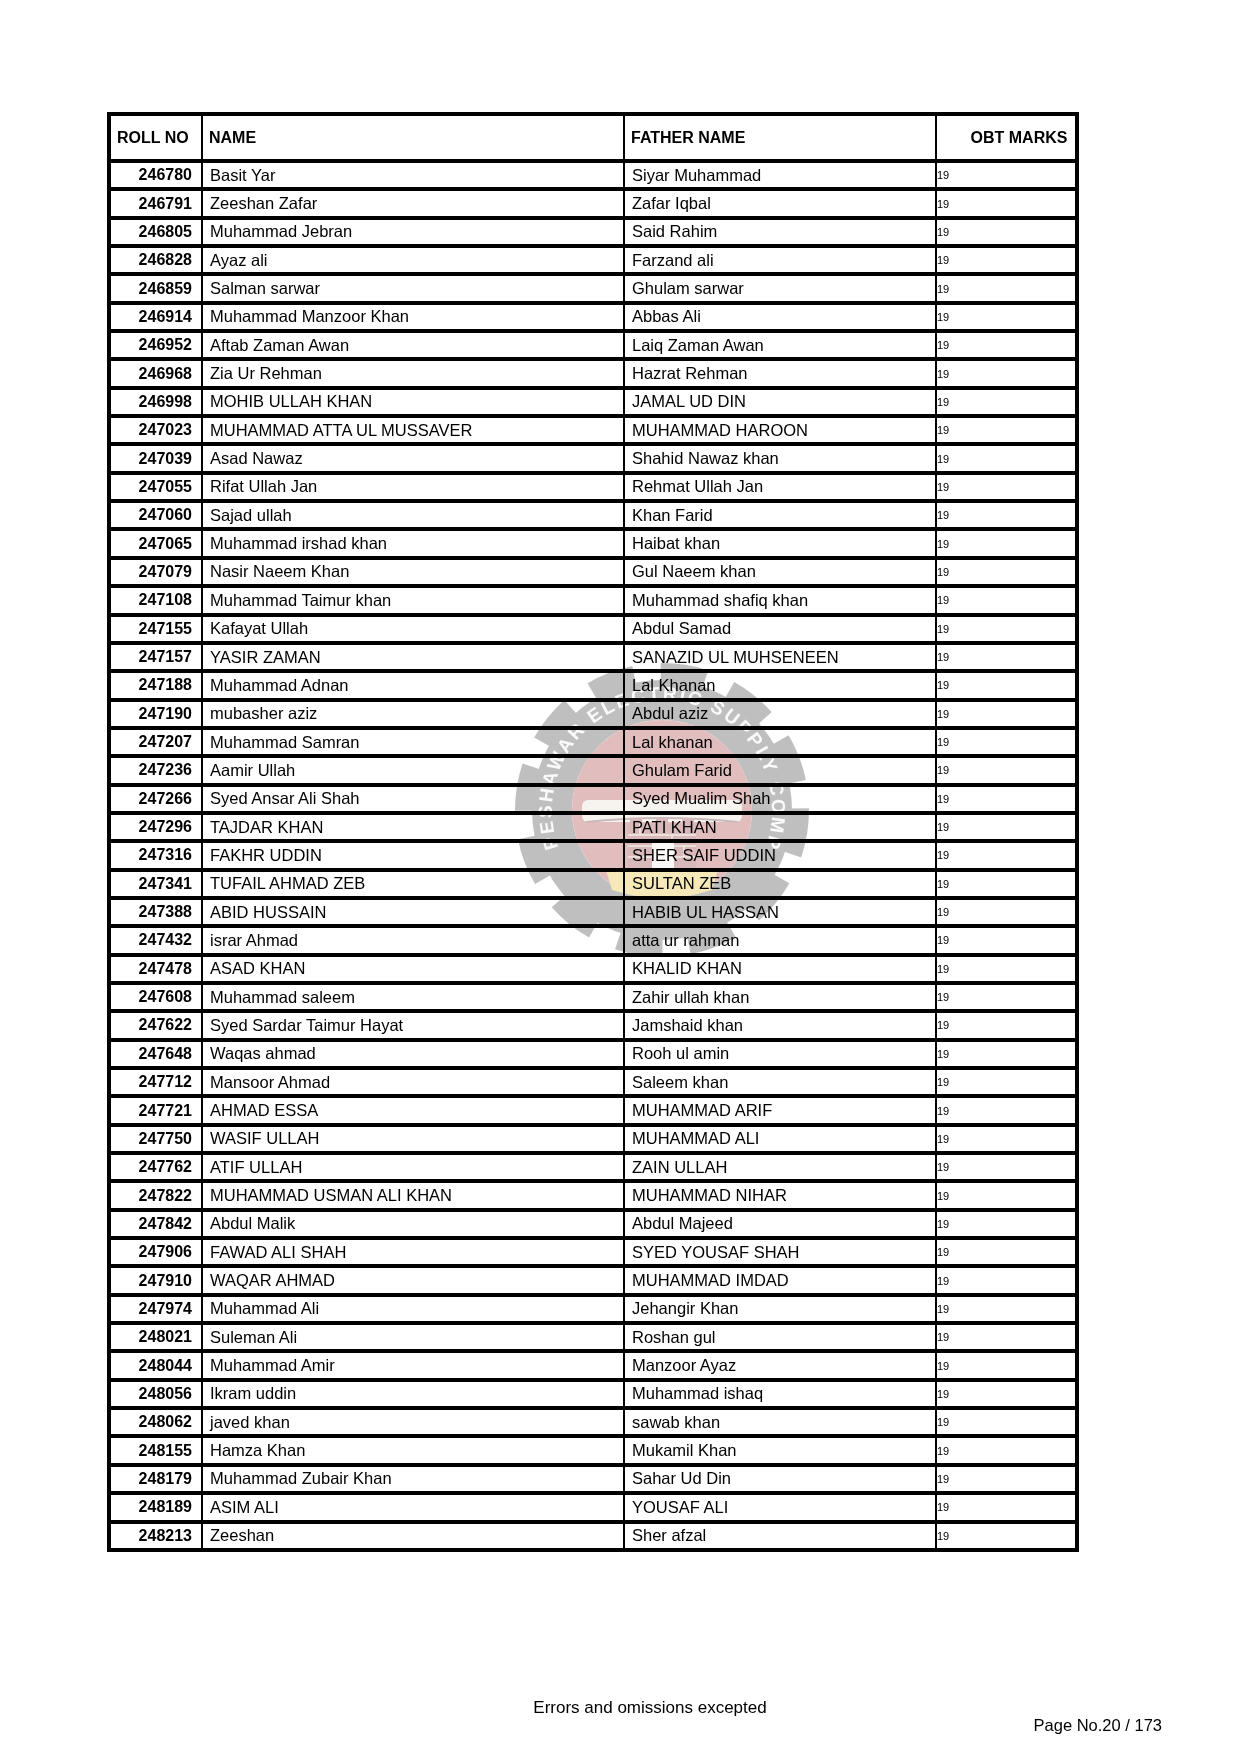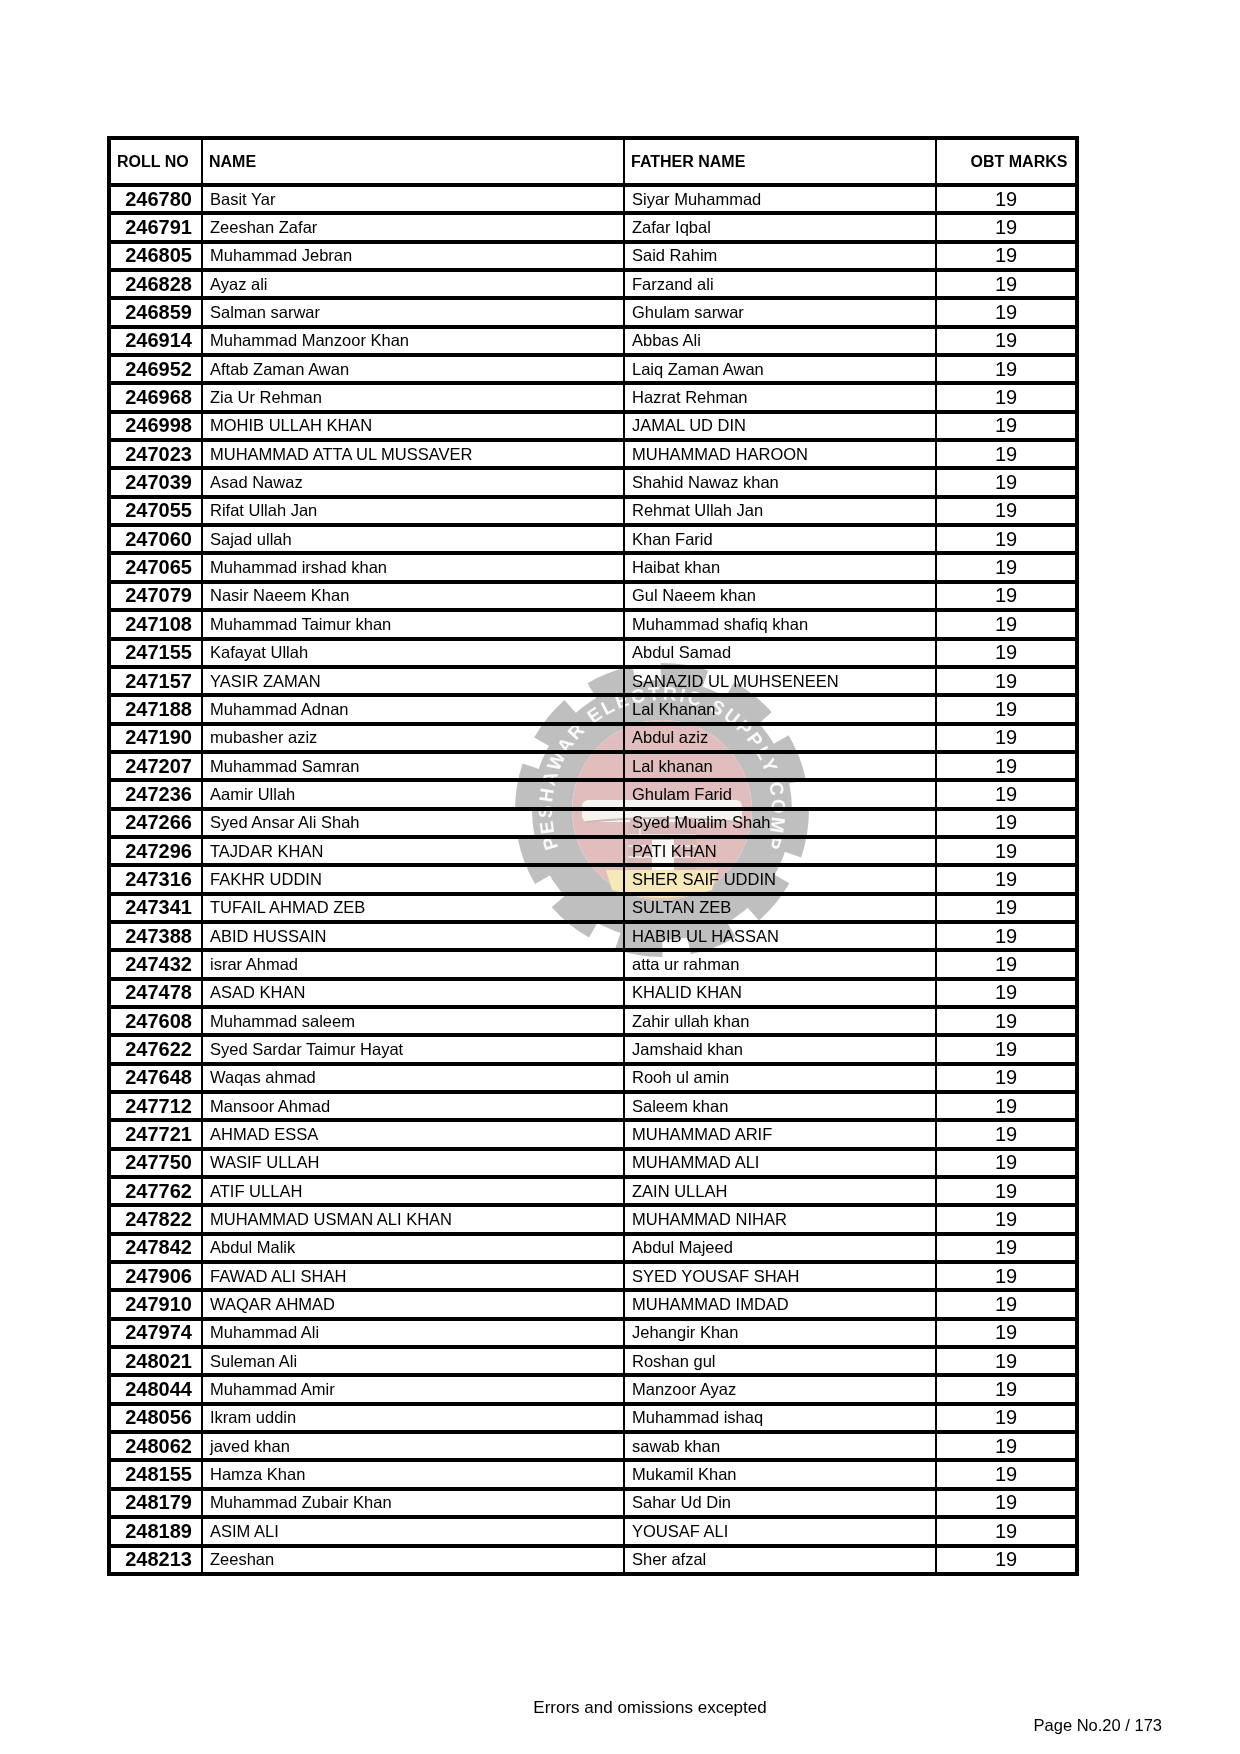--- a/index.html
+++ b/index.html
@@ -22,21 +22,21 @@
     width: 312px;
     height: 312px;
     z-index: 0;
     pointer-events: none;
   }
 
   
   table.results {
     position: absolute;
     left: 107px;
-    top: 136px;
+    top: 112px;
     width: 968px;
     height: 1440px;
     border-collapse: collapse;
     table-layout: fixed;
     z-index: 1;
     background: transparent;
   }
   table.results th, table.results td {
     border-left: 2px solid #000;
     border-right: 2px solid #000;
@@ -54,24 +54,24 @@
     font-weight: bold;
     text-align: left;
     padding: 0 6px;
   }
   table.results th.h3 { text-align: center; padding-left: 32px; }
   table.results td { font-size: 16.5px; height: 23px; padding: 0; }
   table.results td.c0 {
     font-weight: bold;
     text-align: right;
     padding-right: 9px;
-    font-size: 20px;
+    font-size: 16px;
   }
   table.results td.c1, table.results td.c2 { text-align: left; padding-left: 7px; }
-  table.results td.c3 { text-align: center; font-size: 20px; }
+  table.results td.c3 { text-align: left; font-size: 11px; }
 
   
   .footer-note {
     position: absolute;
     top: 1698px;
     left: 70px;
     width: 1160px;
     text-align: center;
     font-size: 17px;
     z-index: 1;

